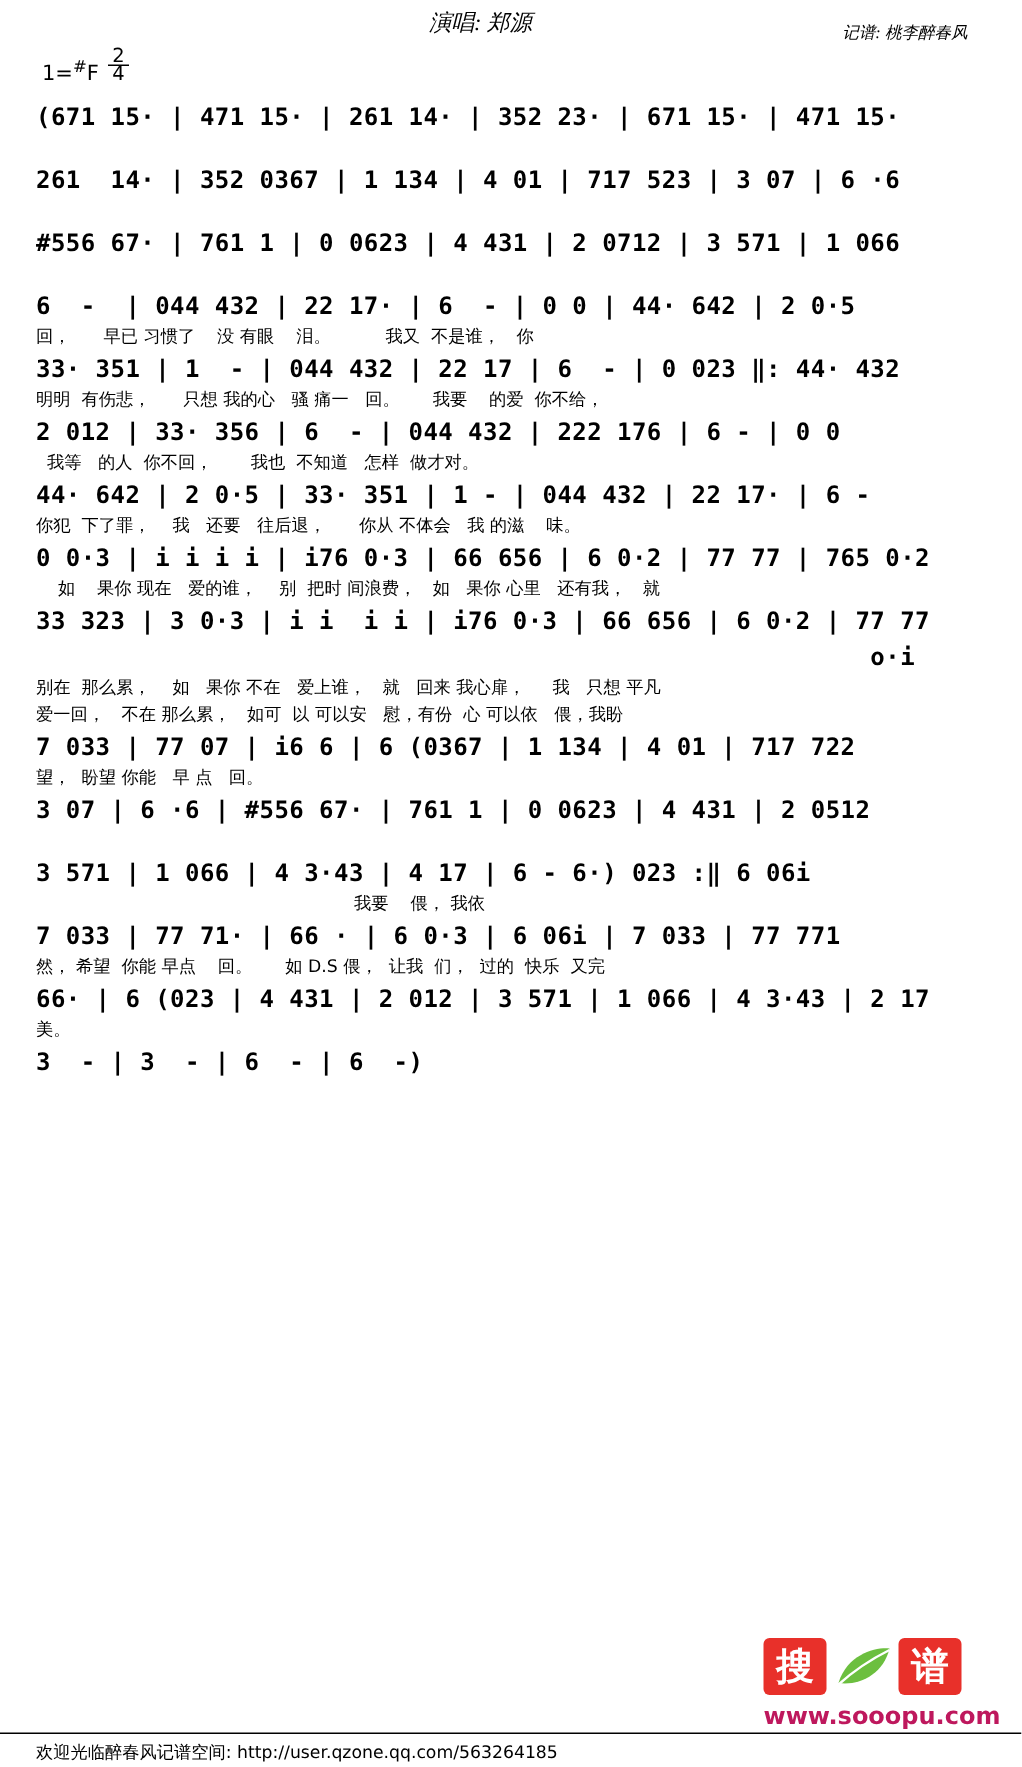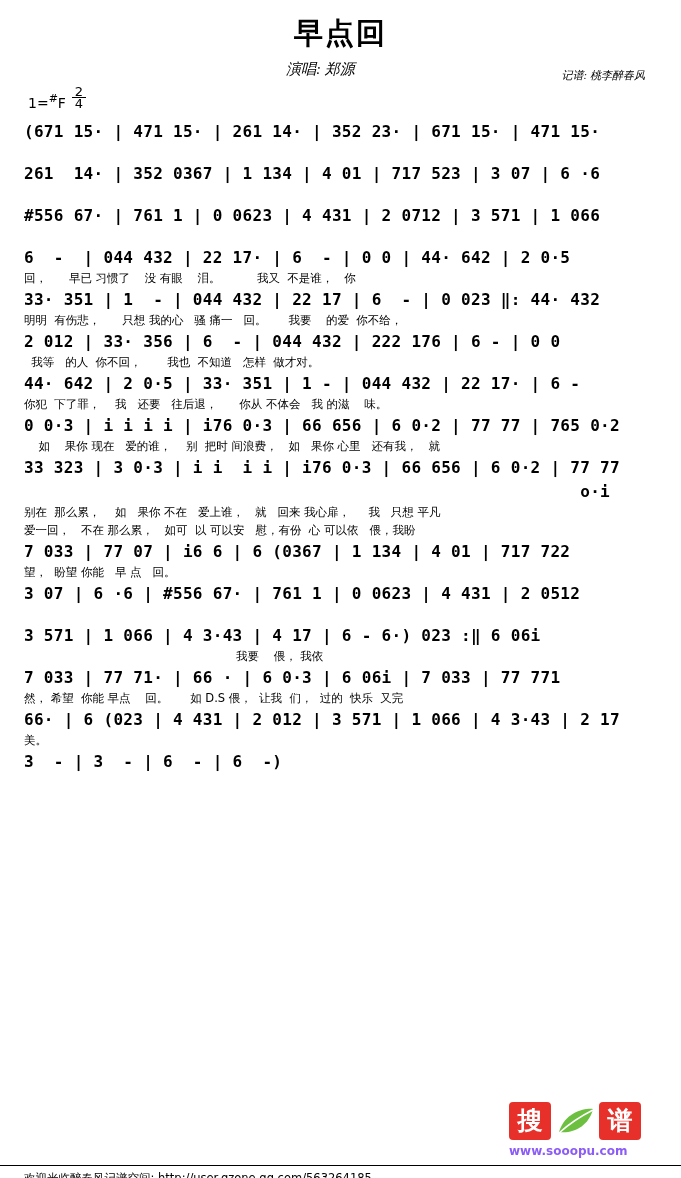--- a/index.html
+++ b/index.html
@@ -138,32 +138,31 @@
   .logo-leaf{
     position:absolute;
     left:46px; top:4px;
     width:40px;height:30px;
   }
   .logo-url{
     position:absolute;
     left:0; top:42px;
     width:150px;
     text-align:left;
-    font-size:12px;
-    color:#8b5cf6;
+    font-size:16px;
+    color:#be185d;
     font-family:"DejaVu Sans", sans-serif;
     font-weight:bold;
   }
 </style>
 </head>
 <body>
 
 <div id="sheet">
 
-  <div class="title">早点回</div>
 
   <div class="credits">
     <div class="singer">演唱: 郑源</div>
     <div class="scorer">记谱: 桃李醉春风</div>
   </div>
 
   <div class="meta">
     <div class="key"><span>1=</span><sup>#</sup><span>F</span></div>
     <div class="time">
       <span class="num">2</span>

